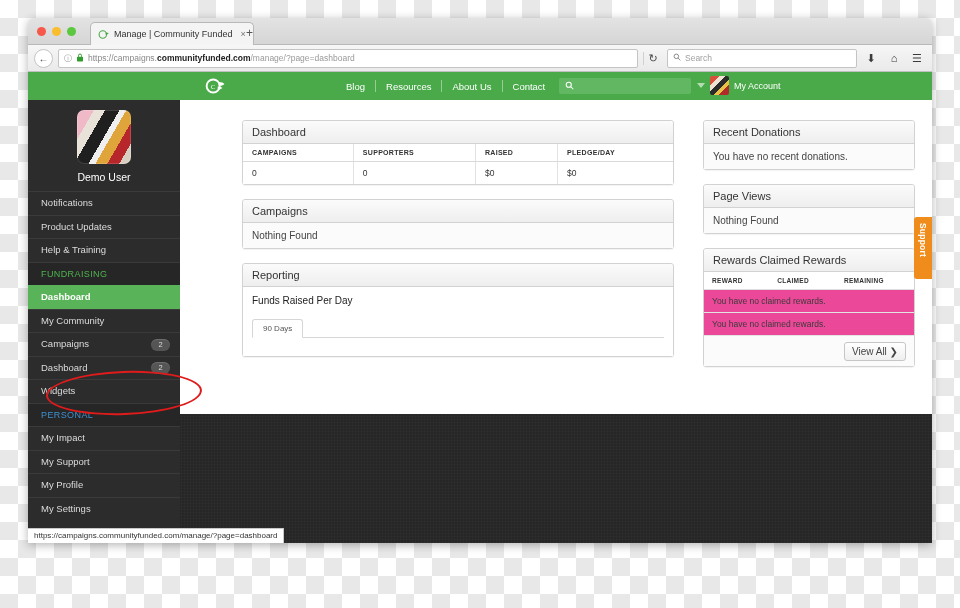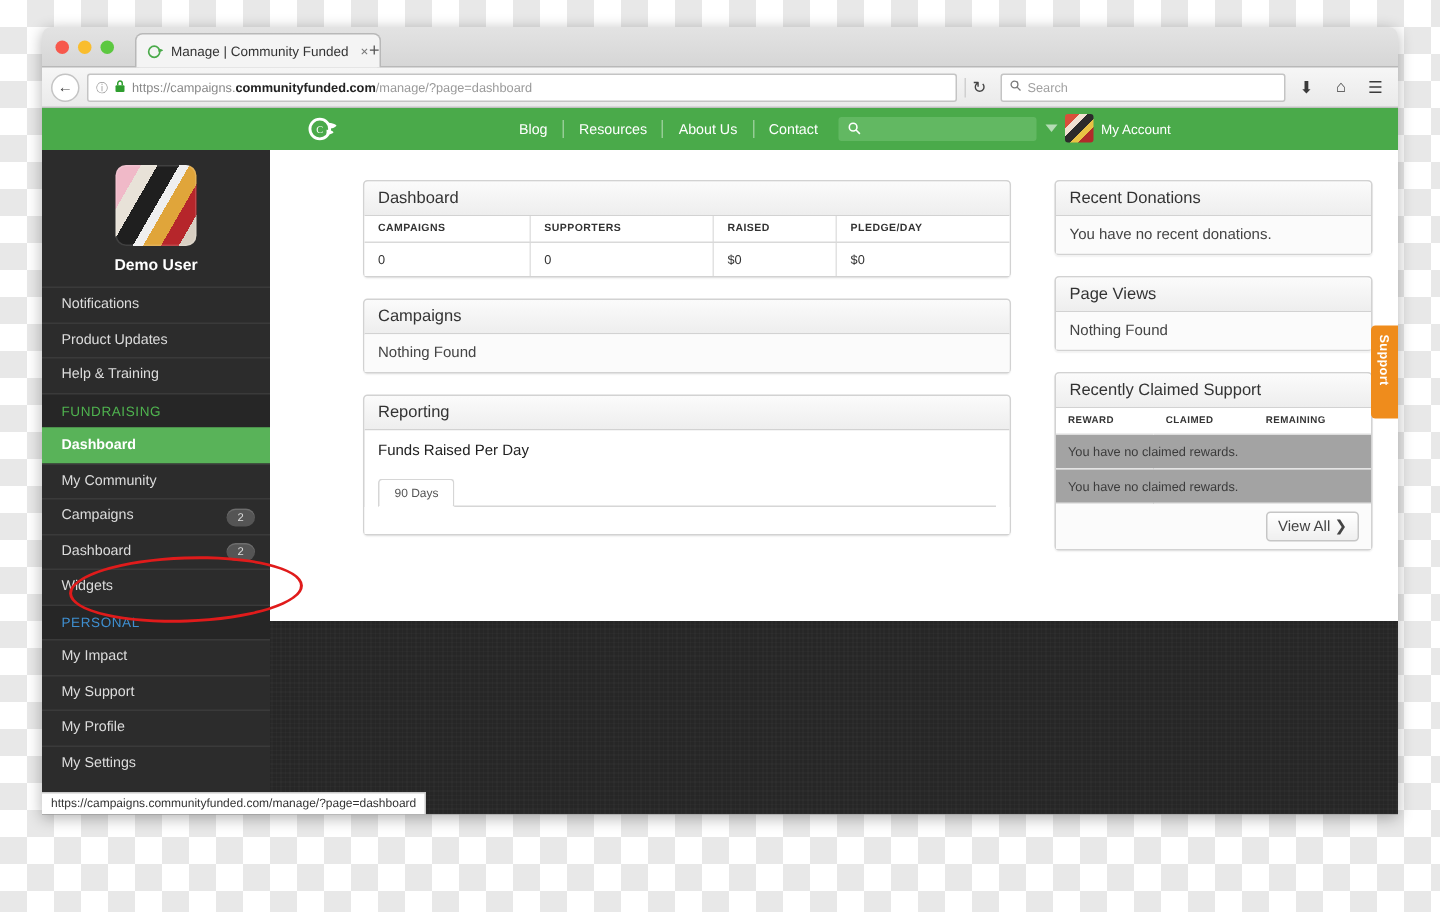--- a/index.html
+++ b/index.html
@@ -194,21 +194,21 @@
     width: 54px; height: 54px;
     margin: 0 auto;
     border-radius: 7px;
     background:
       linear-gradient(120deg,#f0b9c8 0 20%, #e8e2d8 20% 33%, #1f1f1f 33% 50%, #efefef 50% 58%, #e0a53a 58% 72%, #b6262b 72% 86%, #d8cfc2 86% 100%);
     box-shadow: inset 0 0 0 1px rgba(255,255,255,0.15);
   }
   .profile-name {
     margin-top: 7px;
     font-size: 10.5px;
-    font-weight: bold;
+    font-weight: normal;
     color: #fff;
   }
   .snav { list-style:none; margin:0; padding:0; }
   .snav li {
     position: relative;
     height: 22.5px;
     line-height: 22.5px;
     padding-left: 13px;
     font-size: 9.5px;
     color: #dcdcdc;
@@ -336,21 +336,21 @@
     border-bottom: 1px solid #ddd;
     background: #fff;
     text-transform: uppercase;
     letter-spacing: 0.3px;
   }
   table.mini td {
     font-size: 8.5px;
     color: #3a3a3a;
     padding: 6px 8px;
     border-bottom: 1px solid #e4e4e4;
-    background: #a3a3a3;
+    background: #ec4899;
   }
   .viewall-row {
     text-align: right;
     padding: 5px 8px;
     background: #fbfbfb;
   }
   .viewall {
     display: inline-block;
     font-size: 10px;
     color: #444;
@@ -563,21 +563,21 @@
           <div class="panel-head">Recent Donations</div>
           <div class="panel-body">You have no recent donations.</div>
         </div>
 
         <div class="panel">
           <div class="panel-head">Page Views</div>
           <div class="panel-body">Nothing Found</div>
         </div>
 
         <div class="panel">
-          <div class="panel-head">Recently Claimed Support</div>
+          <div class="panel-head">Rewards Claimed Rewards</div>
           <table class="mini">
             <tbody>
                 <tr>
               <th>REWARD</th>
               <th>CLAIMED</th>
               <th>REMAINING</th>
             </tr>
             <tr>
                   <td colspan="3">You have no claimed rewards.</td>
                 </tr>

